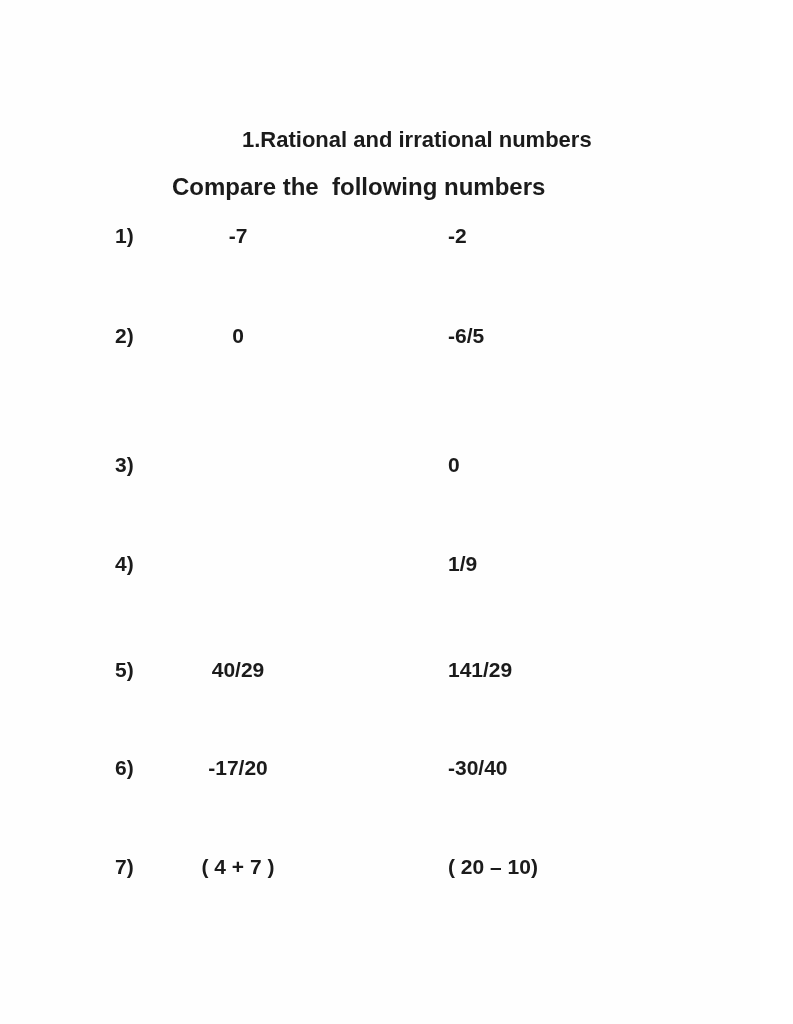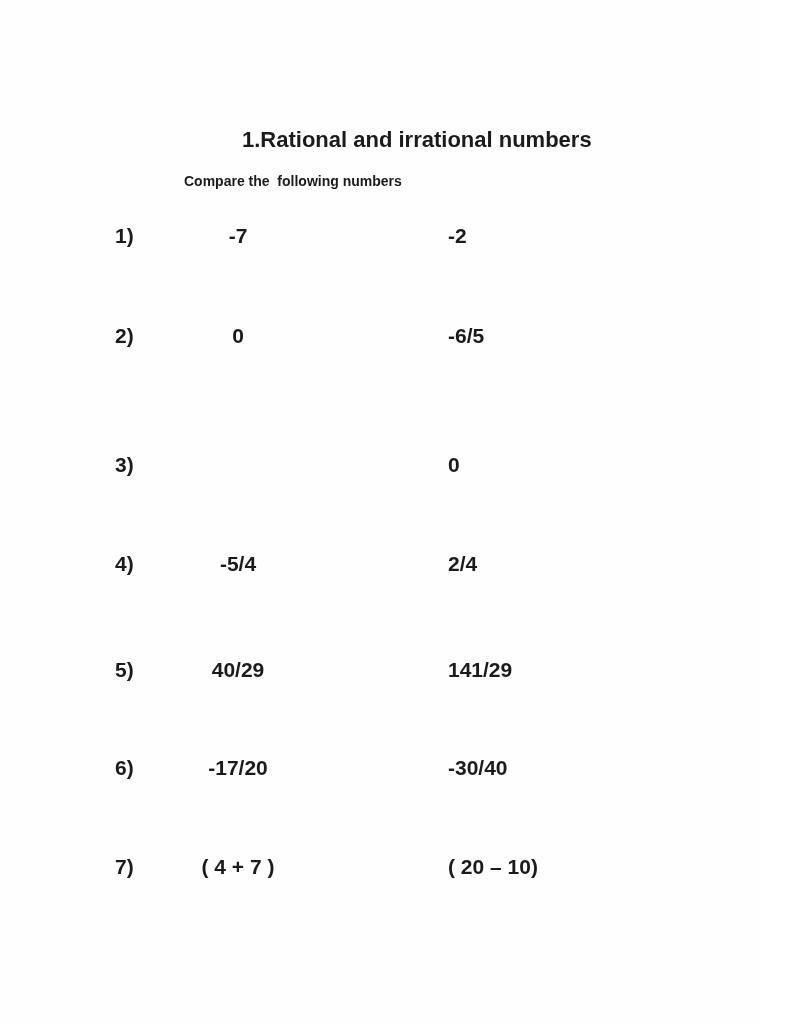--- a/index.html
+++ b/index.html
@@ -20,23 +20,23 @@
   .title {
     position: absolute;
     left: 242px;
     top: 128px;
     font-size: 22px;
     line-height: 1.1;
     white-space: pre;
   }
   .instruction {
     position: absolute;
-    left: 184px;
+    left: 172px;
     top: 174px;
-    font-size: 14px;
+    font-size: 24px;
     line-height: 1.1;
     white-space: pre;
   }
   .problem-row {
     position: absolute;
     left: 0;
     width: 793px;
     height: 30px;
     font-size: 21px;
     line-height: 1.1;
@@ -87,22 +87,21 @@
     <span class="p-right">-6/5</span>
   </div>
 
   <div class="problem-row row3">
     <span class="p-num">3)</span>
     <span class="p-right">0</span>
   </div>
 
   <div class="problem-row row4">
     <span class="p-num">4)</span>
-    <span class="p-left">-5/4</span>
-    <span class="p-right">2/4</span>
+    <span class="p-right">1/9</span>
   </div>
 
   <div class="problem-row row5">
     <span class="p-num">5)</span>
     <span class="p-left">40/29</span>
     <span class="p-right">141/29</span>
   </div>
 
   <div class="problem-row row6">
     <span class="p-num">6)</span>

